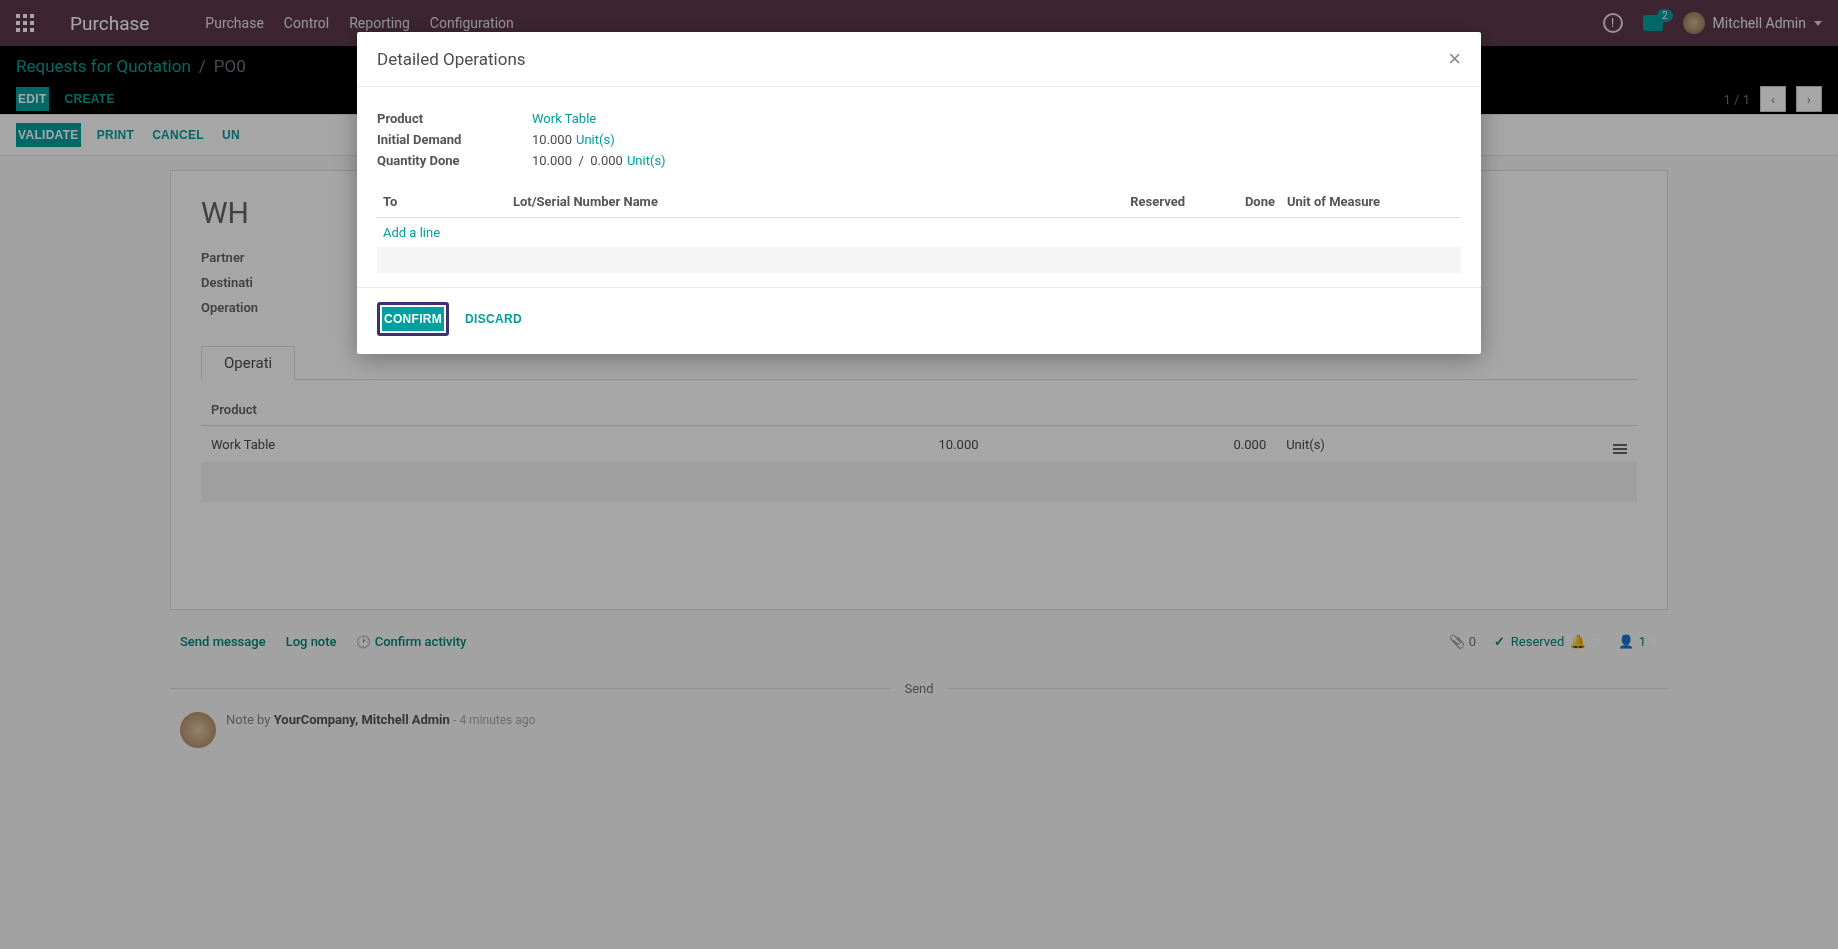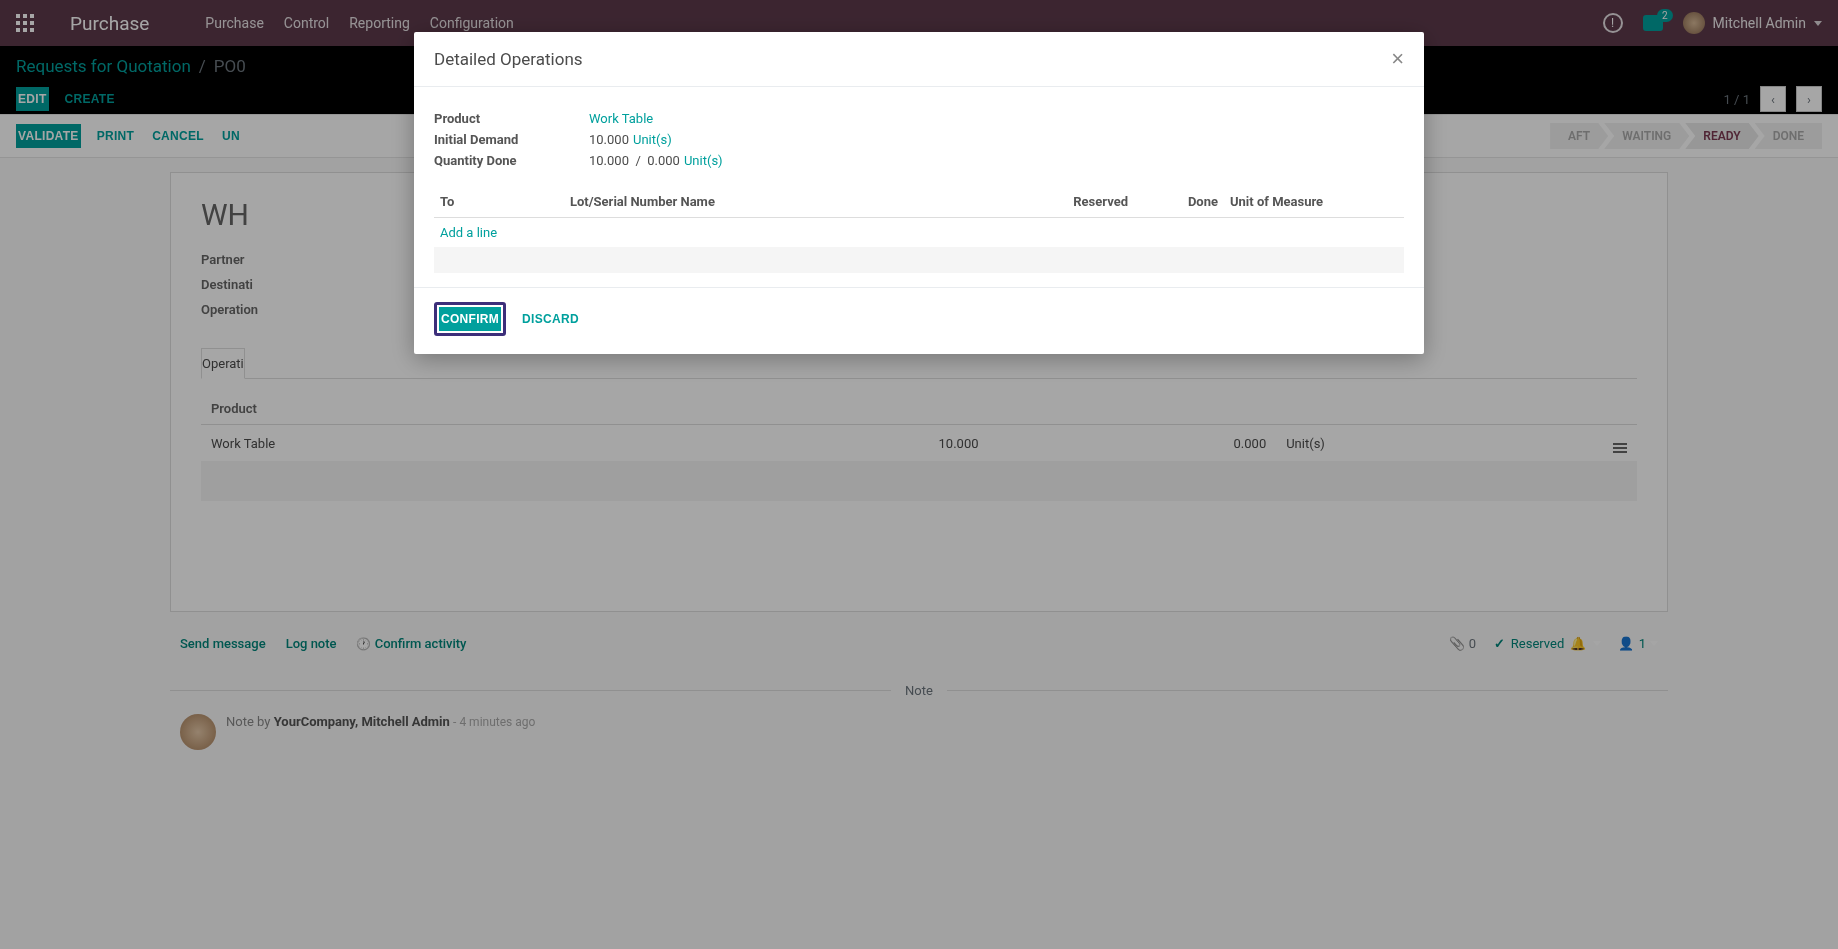--- a/index.html
+++ b/index.html
@@ -41,21 +41,21 @@
 .stage.last { clip-path: polygon(0 0, 100% 0, 100% 100%, 0 100%, 10px 50%); }
 
 .main-content { padding: 14px 170px 0; }
 .form-sheet { background: #fff; border: 1px solid #ddd; padding: 24px 30px; min-height: 440px; position: relative; }
 .doc-title { font-size: 30px; color: #666; margin-bottom: 20px; }
 .field-row { display: flex; margin-bottom: 10px; }
 .field-label { width: 200px; font-weight: 600; color: #666; font-size: 13px; }
 .field-value { color: #4c4c4c; font-size: 13px; }
 
 .tabs { border-bottom: 1px solid #ddd; margin-top: 30px; display: flex; }
-.tab { padding: 7px 0; border: 1px solid #ddd; border-bottom: none; background: #fff; font-size: 13px; color: #4c4c4c; cursor: pointer; position: relative; top: 1px; }
+.tab { padding: 7px 22px; border: 1px solid #ddd; border-bottom: none; background: #fff; font-size: 15px; color: #4c4c4c; cursor: pointer; position: relative; top: 1px; }
 .tab.active { border-bottom: 1px solid #fff; }
 
 .inner-table { margin-top: 14px; }
 .inner-table table { width: 100%; border-collapse: collapse; }
 .inner-table th { text-align: left; padding: 8px 10px; font-weight: 600; color: #666; font-size: 13px; border-bottom: 1px solid #ddd; }
 .inner-table th.num { text-align: right; }
 .inner-table td { padding: 8px 10px; font-size: 13px; color: #4c4c4c; }
 .inner-table td.num { text-align: right; }
 .hamburger-icon { display: inline-flex; flex-direction: column; gap: 2px; cursor: pointer; }
 .hamburger-icon span { width: 14px; height: 2px; background: #666; }
@@ -75,21 +75,21 @@
 .day-sep .label { padding: 0 14px; color: #6c757d; font-size: 13px; }
 
 .note-row { display: flex; align-items: flex-start; gap: 10px; padding: 6px 10px; }
 .note-avatar { width: 36px; height: 36px; border-radius: 50%; background: radial-gradient(#e5c8a8, #a87f59); flex-shrink: 0; }
 .note-text { font-size: 13px; color: #888; }
 .note-text strong { color: #555; }
 .note-text .ago { color: #aaa; font-size: 12px; }
 
 
 .overlay { position: fixed; inset: 0; background: rgba(0,0,0,0.35); display: flex; align-items: flex-start; justify-content: center; padding-top: 32px; }
-.modal { background: #fff; width: 1010px; border-radius: 2px; box-shadow: 0 5px 25px rgba(0,0,0,0.3); }
+.modal { background: #fff; width: 1124px; border-radius: 2px; box-shadow: 0 5px 25px rgba(0,0,0,0.3); }
 .modal-header { padding: 16px 20px; display: flex; align-items: center; border-bottom: 1px solid #e9ecef; }
 .modal-title { font-size: 17px; color: #4c4c4c; }
 .modal-close { margin-left: auto; font-size: 22px; color: #888; cursor: pointer; background: none; border: none; line-height: 1; }
 .modal-body { padding: 24px 20px 14px; }
 .modal-fields .field-row { margin-bottom: 6px; }
 .modal-fields .field-label { width: 155px; font-weight: 700; color: #555; }
 .link { color: #00a09d; cursor: pointer; }
 .unit-link { color: #00a09d; margin-left: 4px; }
 
 .modal-table { margin-top: 18px; }
@@ -162,26 +162,20 @@
     </div>
   </div>
 </div>
 
 <div class="status-bar">
   <div class="status-actions">
     <button class="btn btn-primary">Validate</button>
     <button class="btn btn-link">Print</button>
     <button class="btn btn-link">Cancel</button>
     <button class="btn btn-link">Un</button>
-  </div>
-  <div class="status-stages">
-    <div class="stage first">aft</div>
-    <div class="stage">Waiting</div>
-    <div class="stage active">Ready</div>
-    <div class="stage last">Done</div>
   </div>
 </div>
 
 <div class="main-content">
   <div class="form-sheet">
     <div class="doc-title">WH</div>
     <div class="field-row">
         <div class="field-label">Partner</div>
       </div>
     <div class="field-row">
@@ -241,21 +235,21 @@
         </span>
       <span class="followers">
           <span>👤</span> 
           <span>1</span> 
           <span class="caret-down"></span>
         </span>
     </div>
   </div>
   <div class="day-sep">
     <div class="line"></div>
-      <div class="label">Note</div>
+      <div class="label">Send</div>
       <div class="line"></div>
   </div>
   <div class="note-row">
     <div class="note-avatar"></div>
     <div class="note-text">
       <span>Note by</span> <strong>YourCompany, Mitchell Admin</strong> <span class="ago">- 4 minutes ago</span>
     </div>
   </div>
 </div>
 

